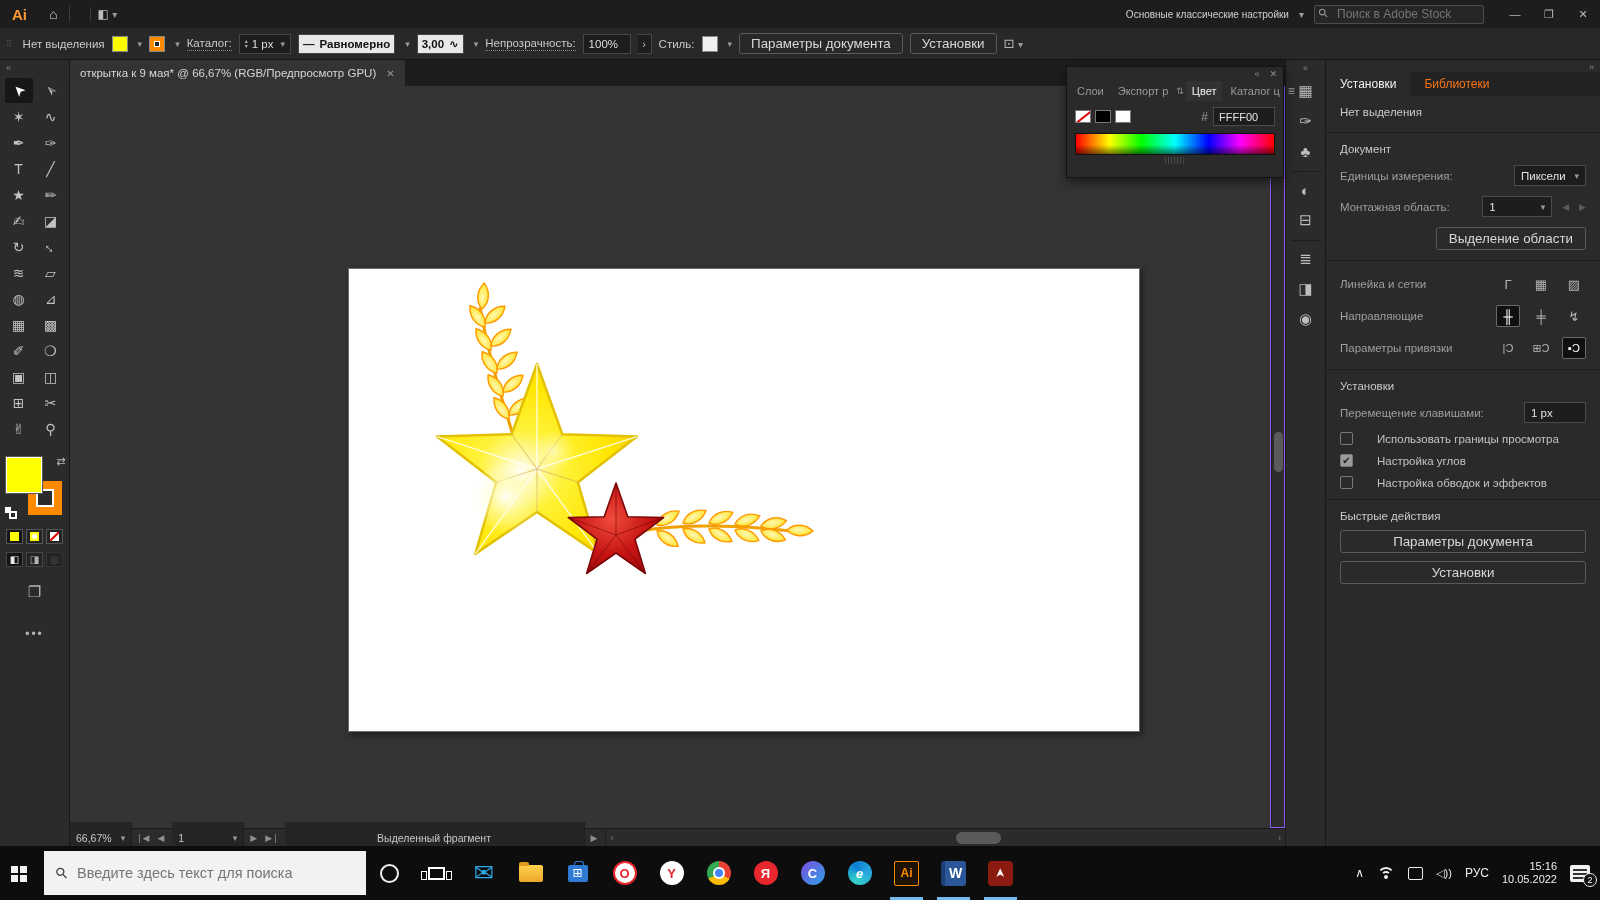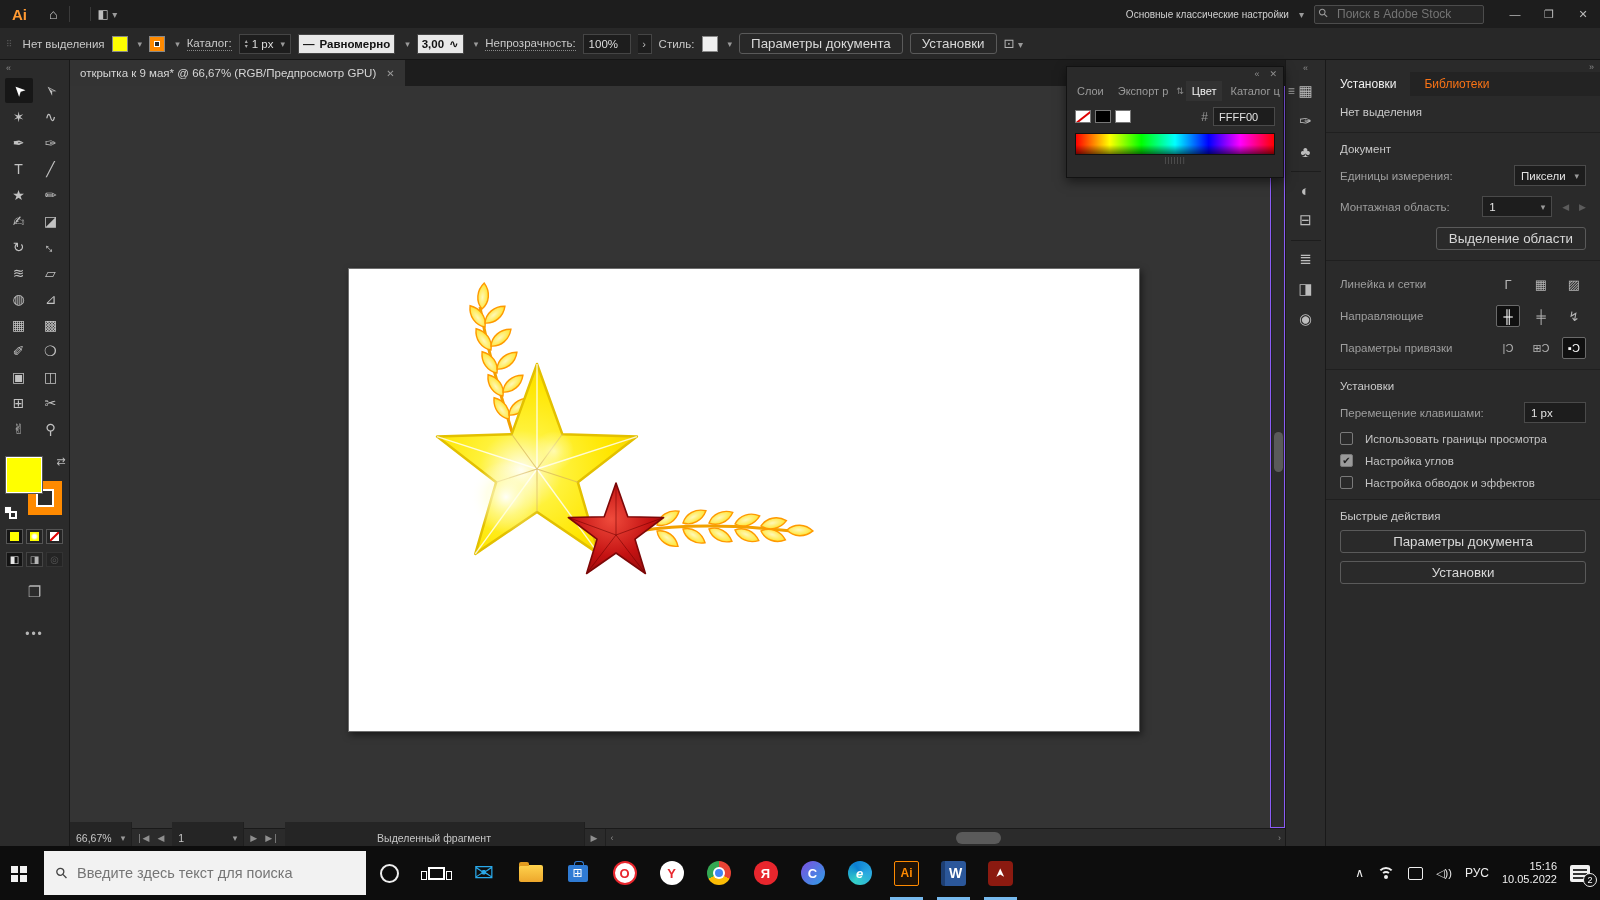--- a/index.html
+++ b/index.html
@@ -101,21 +101,21 @@
   .psec .title{color:#c9c9c9;margin-bottom:4px}
   .prow{display:flex;align-items:center;margin-top:10px}
   .plabel{color:#9e9e9e}
   .pfield{background:#1d1d1d;border:1px solid #4a4a4a;height:21px;display:flex;align-items:center;padding:0 6px;color:#e3e3e3;gap:6px}
   .pfield .dd{margin-left:auto}
   .pbtn{border:1px solid #5a5a5a;border-radius:3px;height:23px;display:flex;align-items:center;justify-content:center;color:#d8d8d8;background:transparent;padding:0 12px}
   .pbtn.full{width:100%;margin-top:8px}
   .nav-ar{color:#5c5c5c;font-size:9px;margin-left:10px}
   .icon-btn{width:24px;height:22px;display:flex;align-items:center;justify-content:center;color:#b5b5b5;font-size:13px;border-radius:2px;margin-left:9px}
   .icon-btn.on{background:#101010;border:1px solid #6a6a6a;color:#fff}
-  .ckrow{display:flex;align-items:center;gap:12px;margin-top:9px;color:#c3c3c3}
+  .ckrow{display:flex;align-items:center;gap:24px;margin-top:9px;color:#c3c3c3}
   .ckbox{width:13px;height:13px;border:1px solid #7a7a7a;border-radius:2px;display:flex;align-items:center;justify-content:center;font-size:10px;color:#1d1d1d;background:transparent}
   .ckbox.on{background:#9a9a9a}
   
   #colorpanel{position:absolute;left:1066px;top:66px;width:218px;height:112px;background:#2a2a2a;border:1px solid #121212;box-shadow:0 4px 10px rgba(0,0,0,.5);z-index:70}
   #colorpanel .hdr{display:flex;justify-content:flex-end;gap:10px;padding:2px 6px;color:#8f8f8f;font-size:9px}
   #color-tabs{display:flex;align-items:center;height:20px;padding:0 4px;gap:2px}
   .ctab{padding:0 6px;color:#9a9a9a;font-size:11px;white-space:nowrap}
   .ctab.active{color:#f2f2f2;background:#323232;height:20px;display:flex;align-items:center}
   #color-tabs .sort{color:#8a8a8a;font-size:9px}
   #color-tabs .menu{margin-left:auto;color:#9a9a9a;font-size:12px}

